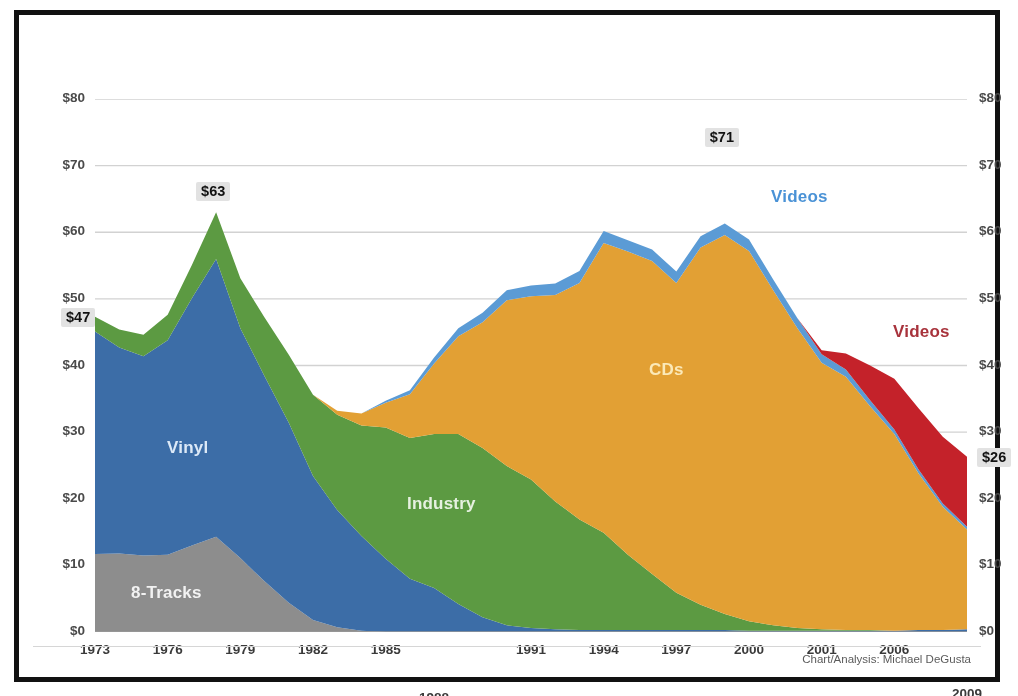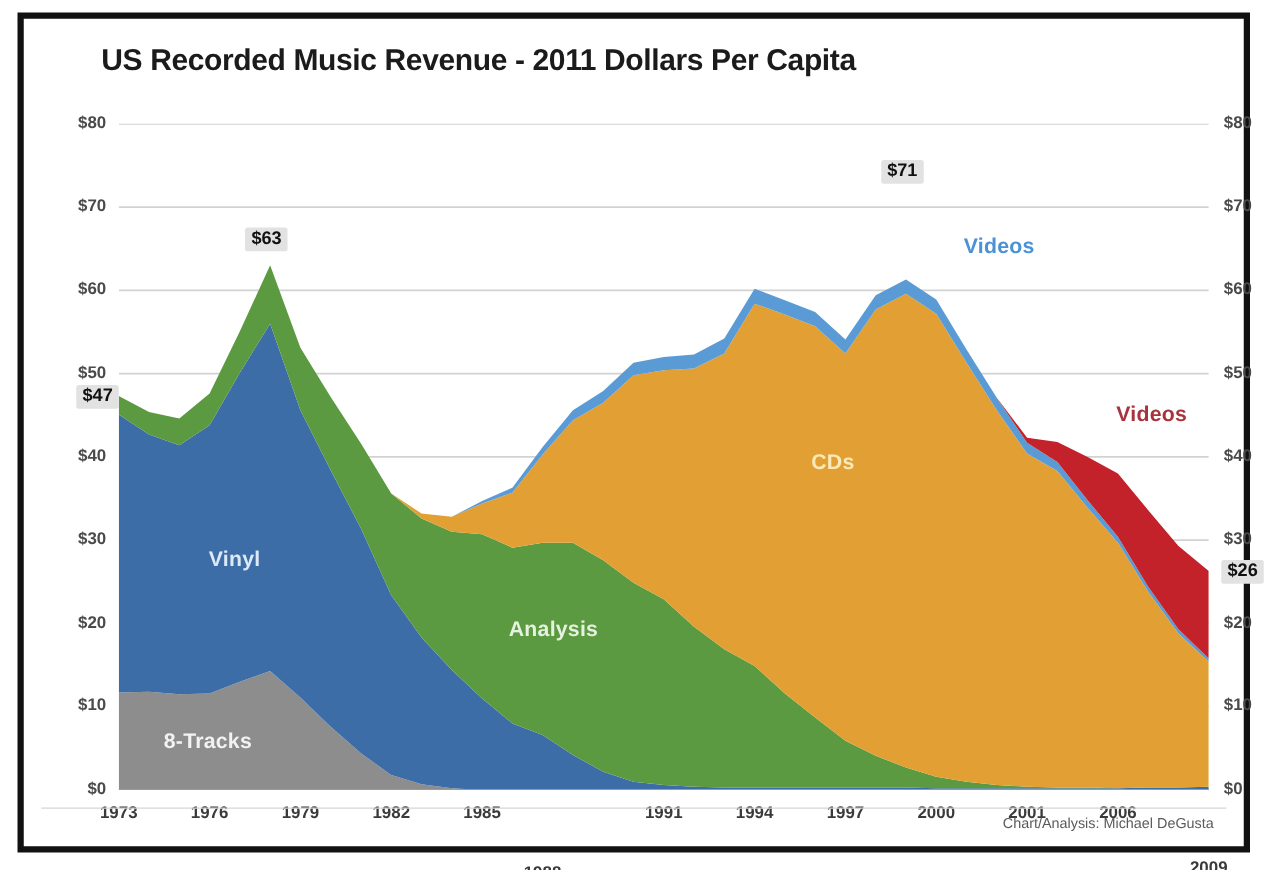--- a/index.html
+++ b/index.html
@@ -109,21 +109,20 @@
     height: 1px;
     background: #d6d6d6;
   }
 </style>
 </head>
 <body>
 
 <div id="root">
   <div class="frame">
 
-    <div class="chart-title">US Recorded Music Revenue - 2011 Dollars Per Capita</div>
 
     <div class="plot">
       <svg id="chart-svg" width="872" height="533" viewBox="0 0 872 533">
         <g class="gridlines" id="gridlines">
             <line x1="0" x2="872" y1="466.375" y2="466.375"></line>
             <line x1="0" x2="872" y1="399.75" y2="399.75"></line>
             <line x1="0" x2="872" y1="333.125" y2="333.125"></line>
             <line x1="0" x2="872" y1="266.5" y2="266.5"></line>
             <line x1="0" x2="872" y1="199.875" y2="199.875"></line>
             <line x1="0" x2="872" y1="133.25" y2="133.25"></line>
@@ -181,21 +180,21 @@
       </div>
     <div id="callouts">
         <div class="callout" style="left: 42px; top: 292.863px;">$47</div>
         <div class="callout" style="left: 177.111px; top: 167.262px;">$63</div>
         <div class="callout" style="left: 685.778px; top: 112.963px;">$71</div>
         <div class="callout" style="left: 958px; top: 432.775px;">$26</div>
       </div>
 
     <div class="series-label" id="lbl-vinyl" style="left:148px; top:423px; color:#dce9f7;">Vinyl</div>
     <div class="series-label" id="lbl-8tracks" style="left:112px; top:568px; color:#f2f2f2;">8-Tracks</div>
-    <div class="series-label" id="lbl-cassettes" style="left:388px; top:479px; color:#e6f1e0;">Analysis</div>
+    <div class="series-label" id="lbl-cassettes" style="left:388px; top:479px; color:#e6f1e0;">Industry</div>
     <div class="series-label" id="lbl-cds" style="left:630px; top:345px; color:#fbe9b8;">CDs</div>
     <div class="series-label" id="lbl-videos" style="left:752px; top:172px; color:#4a92d6;">Videos</div>
     <div class="series-label" id="lbl-digital" style="left:874px; top:307px; color:#a8333c;">Videos</div>
 
     <div class="footer-rule"></div>
     <div class="footer-right">Chart/Analysis: Michael DeGusta</div>
 
   </div>
 </div>
 

